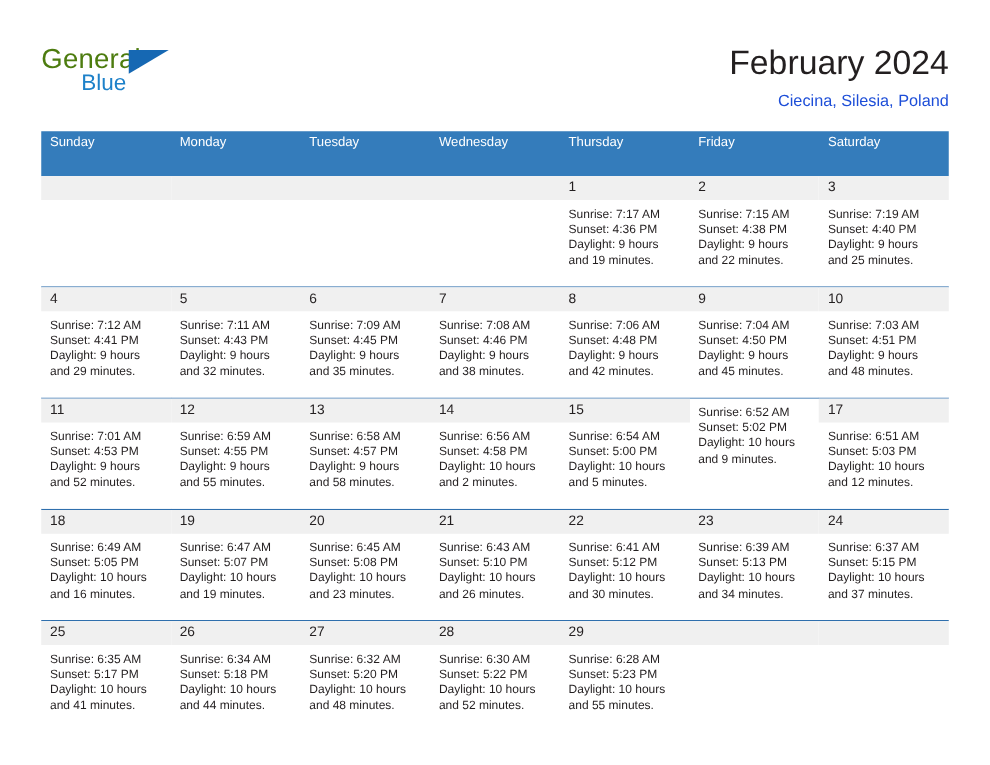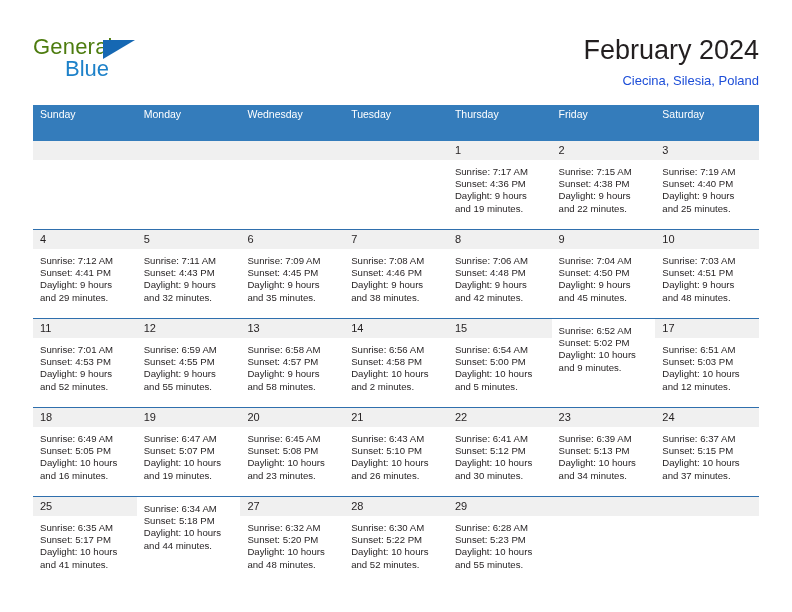--- a/index.html
+++ b/index.html
@@ -51,21 +51,21 @@
     top: 6px;
     width: 0;
     height: 0;
     border-left: 32px solid #1668b3;
     border-bottom: 19px solid transparent;
   }
   .logo-blue {
     position: absolute;
     left: 32px;
     top: 22px;
-    font-size: 22px;
+    font-size: 18px;
     color: #1d81c9;
     font-family: "Liberation Sans", sans-serif;
   }
   .title-block {
     position: absolute;
     right: 0;
     top: 4px;
     text-align: right;
   }
   .cal-title {
@@ -156,22 +156,22 @@
       <div class="cal-title">February 2024</div>
       <div class="cal-subtitle">Ciecina, Silesia, Poland</div>
     </div>
 
   </div>
 
   <div class="calendar">
     <div class="dow-row" id="dow-row">
         <div class="dow-cell">Sunday</div>
         <div class="dow-cell">Monday</div>
+        <div class="dow-cell">Tuesday</div>
         <div class="dow-cell">Wednesday</div>
-        <div class="dow-cell">Tuesday</div>
         <div class="dow-cell">Thursday</div>
         <div class="dow-cell">Friday</div>
         <div class="dow-cell">Saturday</div>
       </div>
     <div id="weeks-container">
         <div class="week-row">
           <div class="day-cell empty">
             <div class="day-num-band"></div>
             <div class="day-lines"></div>
           </div>
@@ -413,20 +413,21 @@
           <div class="day-cell">
             <div class="day-num-band">25</div>
             <div class="day-lines">
               <div class="day-line">Sunrise: 6:35 AM</div>
               <div class="day-line">Sunset: 5:17 PM</div>
               <div class="day-line">Daylight: 10 hours</div>
               <div class="day-line">and 41 minutes.</div>
             </div>
           </div>
           <div class="day-cell">
+            <div class="day-num-band">26</div>
             <div class="day-lines">
               <div class="day-line">Sunrise: 6:34 AM</div>
               <div class="day-line">Sunset: 5:18 PM</div>
               <div class="day-line">Daylight: 10 hours</div>
               <div class="day-line">and 44 minutes.</div>
             </div>
           </div>
           <div class="day-cell">
             <div class="day-num-band">27</div>
             <div class="day-lines">

